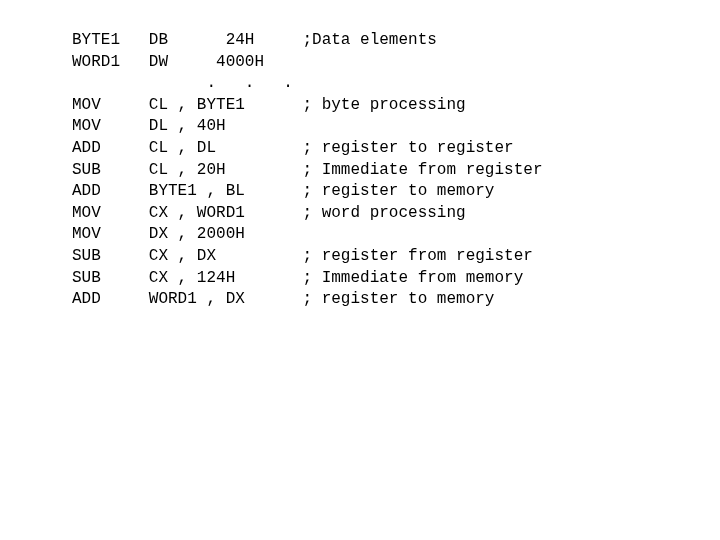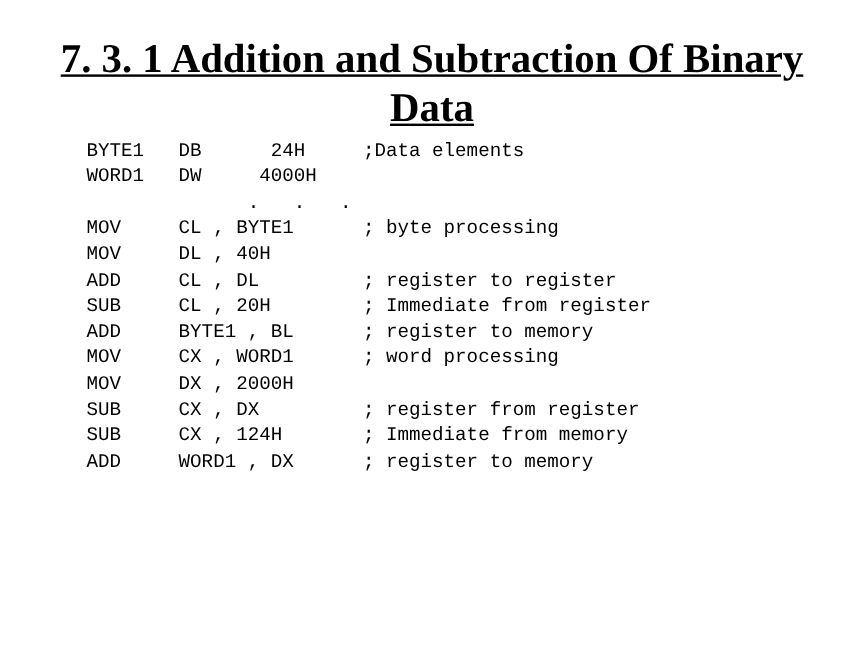--- a/index.html
+++ b/index.html
@@ -34,21 +34,20 @@
       font-size: 16px;
       white-space: pre;
       margin-left: 52px;
       line-height: 1.35;
     }
   </style>
 </head>
 <body>
 
 <div class="container">
-  <h1 class="title">7. 3. 1 Addition and Subtraction Of Binary Data</h1>
   <div class="code-block">BYTE1   DB      24H     ;Data elements
 WORD1   DW     4000H
               .   .   .
 MOV     CL , BYTE1      ; byte processing
 MOV     DL , 40H
 ADD     CL , DL         ; register to register
 SUB     CL , 20H        ; Immediate from register
 ADD     BYTE1 , BL      ; register to memory
 MOV     CX , WORD1      ; word processing
 MOV     DX , 2000H

